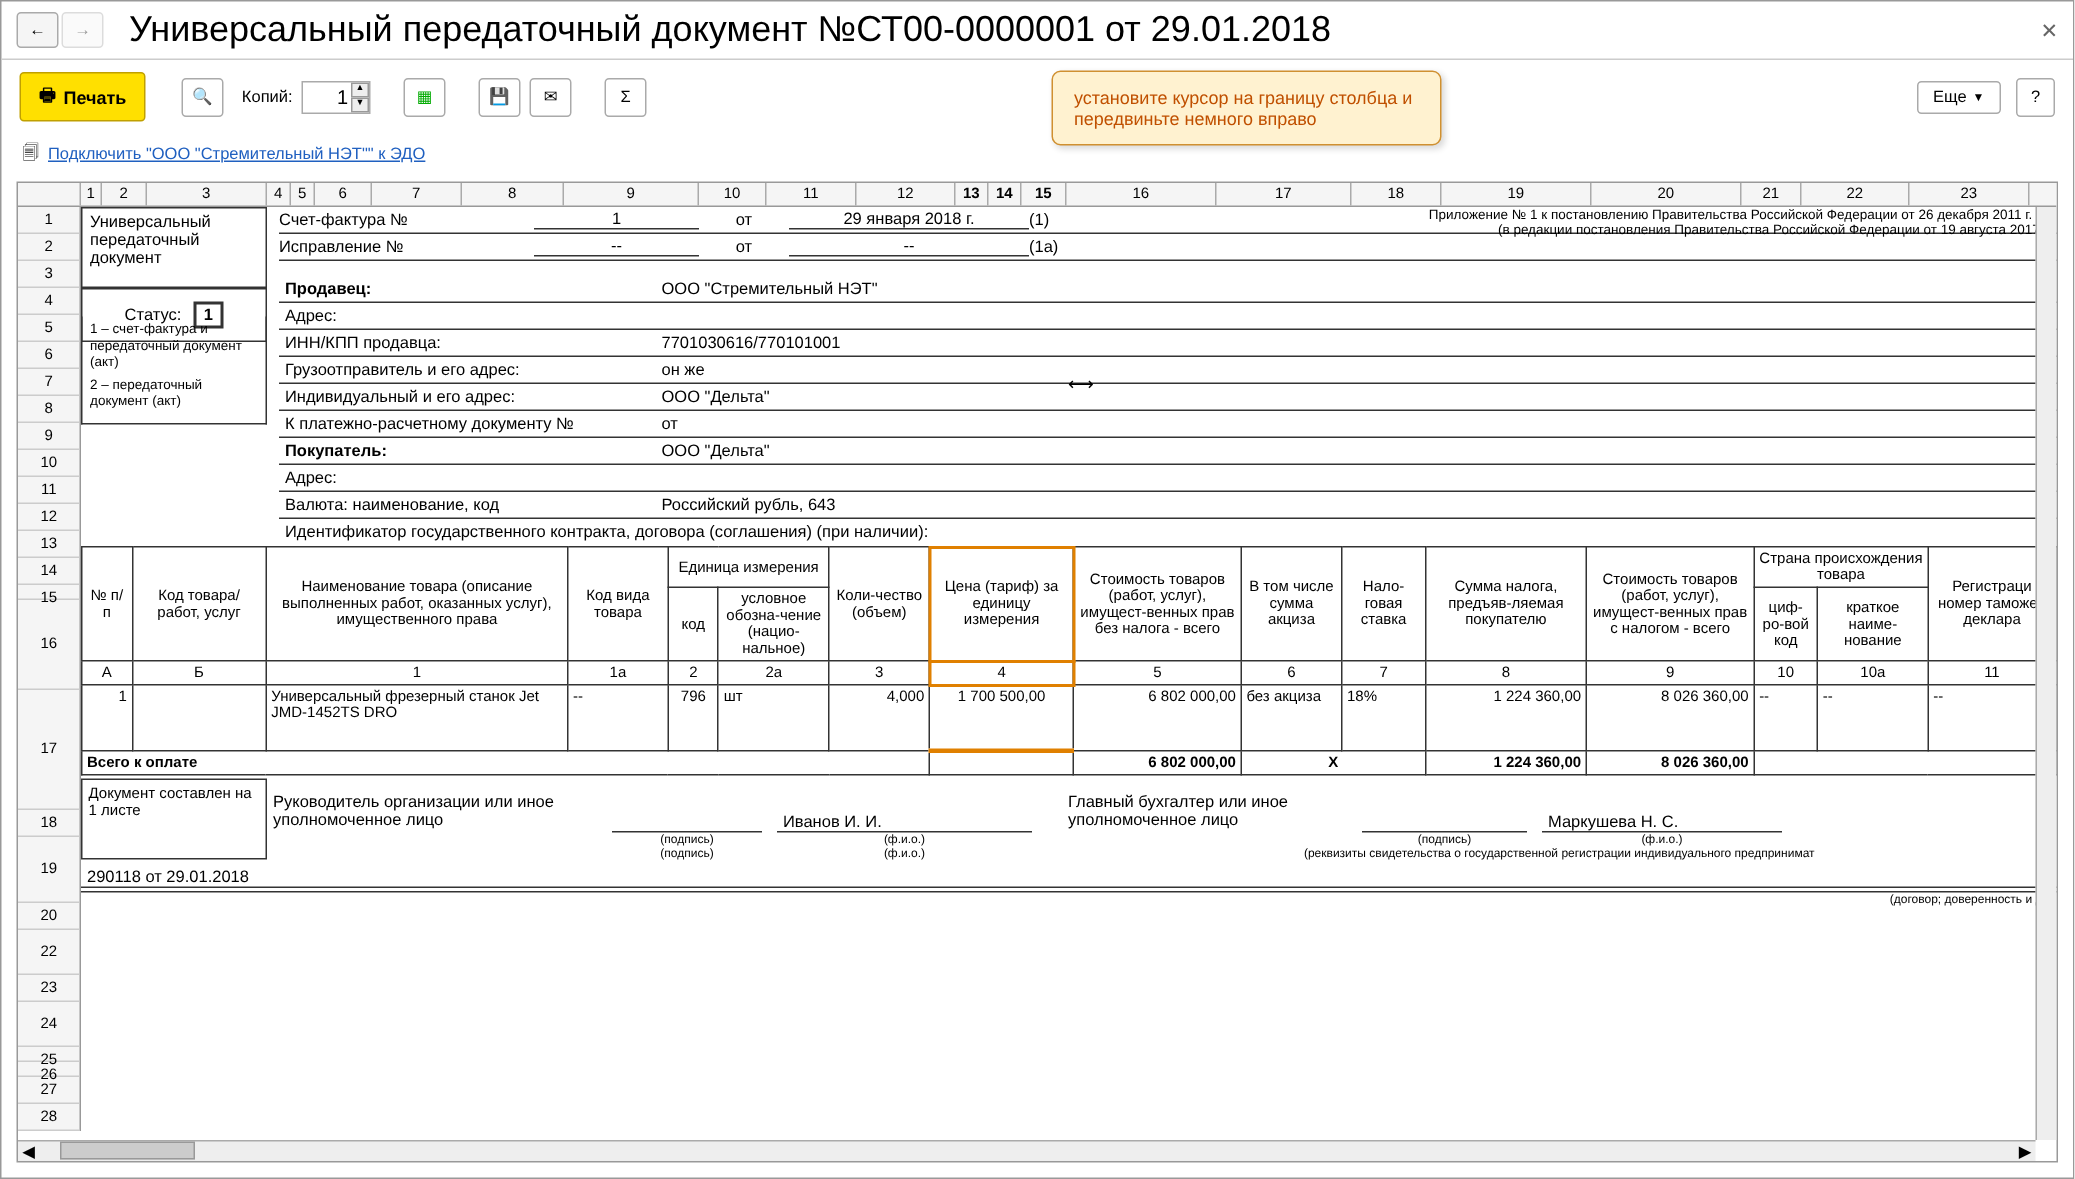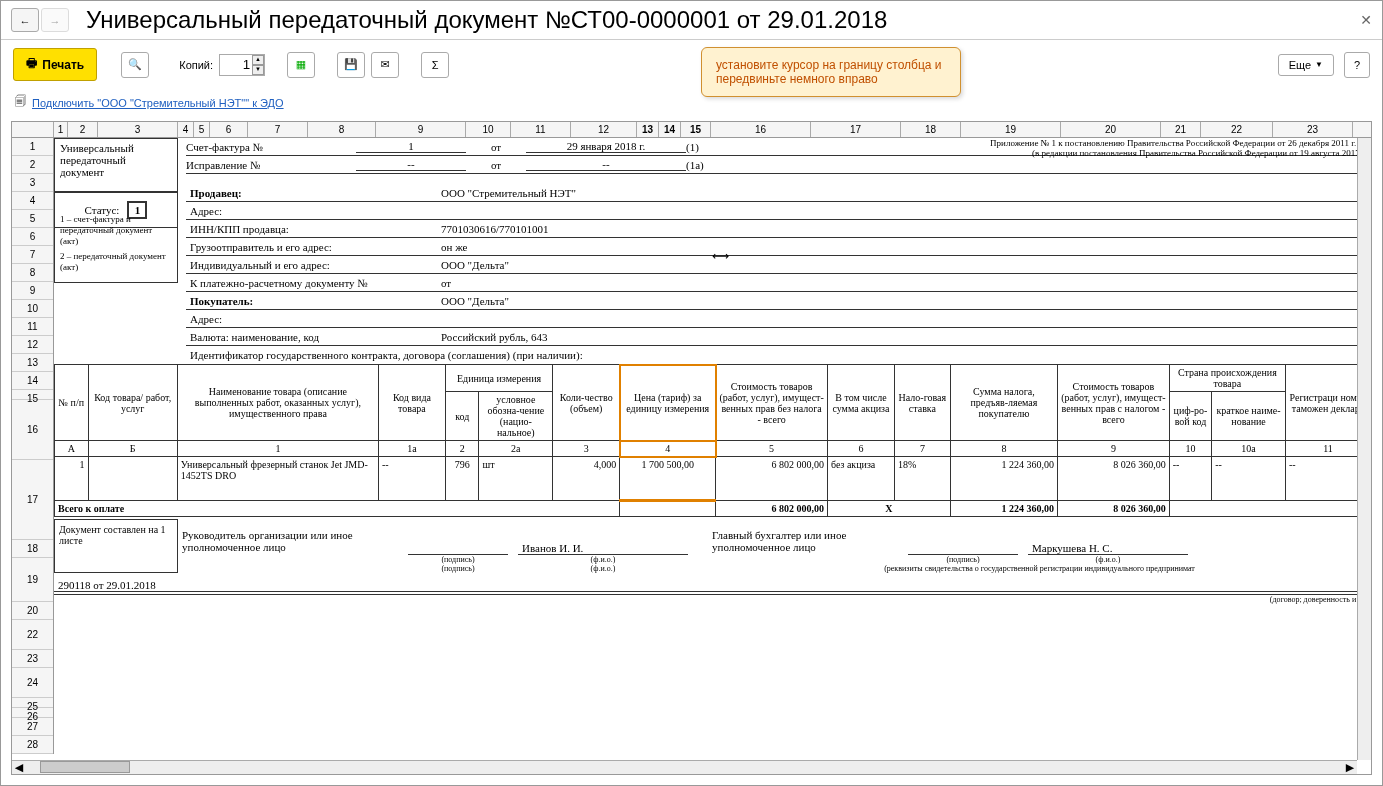--- a/index.html
+++ b/index.html
@@ -5,39 +5,39 @@
 * { box-sizing: border-box; margin: 0; padding: 0; }
 body { font-family: Arial, sans-serif; font-size: 11px; background: #fff; color: #000; position: relative; }
 .window { width: 1383px; height: 786px; border: 1px solid #999; position: relative; overflow: hidden; }
 .titlebar { display: flex; align-items: center; padding: 5px 10px; border-bottom: 1px solid #ccc; }
 .nav-btn { width: 28px; height: 24px; border: 1px solid #aaa; background: #f5f5f5; border-radius: 3px; margin-right: 2px; display: flex; align-items: center; justify-content: center; cursor: pointer; }
 .title { font-size: 24px; margin-left: 15px; flex: 1; }
 .close-btn { cursor: pointer; font-size: 14px; color: #666; }
 .toolbar { display: flex; align-items: center; padding: 8px 12px; gap: 6px; }
 .print-btn { background: #ffe000; border: 1px solid #c0a000; border-radius: 3px; padding: 5px 12px; font-weight: bold; font-size: 12px; display: flex; align-items: center; gap: 5px; cursor: pointer; }
 .tool-btn { width: 28px; height: 26px; border: 1px solid #aaa; background: #fff; border-radius: 3px; display: flex; align-items: center; justify-content: center; cursor: pointer; }
-.copies-label { margin-left: 24px; }
+.copies-label { margin-left: 6px; }
 .copies-input { width: 46px; height: 22px; border: 1px solid #aaa; text-align: right; padding-right: 14px; position: relative; }
 .copies-wrap { position: relative; display: inline-block; }
 .spinner { position: absolute; right: 1px; top: 1px; width: 12px; height: 20px; display: flex; flex-direction: column; }
 .spinner div { flex: 1; border: 1px solid #999; font-size: 6px; text-align: center; cursor: pointer; background: #eee; }
 .more-btn { margin-left: auto; border: 1px solid #aaa; padding: 4px 10px; border-radius: 3px; cursor: pointer; display: flex; align-items: center; gap: 4px; }
 .help-btn { width: 26px; height: 26px; border: 1px solid #aaa; border-radius: 3px; display: flex; align-items: center; justify-content: center; cursor: pointer; margin-left: 4px; }
 .edo-link { padding: 4px 14px; display: flex; align-items: center; gap: 6px; }
 .edo-link a { color: #2060c0; text-decoration: underline; }
 .sheet-area { position: absolute; top: 120px; left: 10px; right: 10px; bottom: 10px; border: 1px solid #999; overflow: auto; background: #fff; }
 .ruler { display: flex; height: 16px; border-bottom: 1px solid #999; background: #f5f5f5; font-size: 10px; position: sticky; top: 0; z-index: 5; }
 .ruler div { border-right: 1px solid #aaa; text-align: center; line-height: 16px; }
 .content { display: flex; }
 .rownums { width: 42px; background: #f5f5f5; border-right: 1px solid #999; }
 .rownums div { height: 18px; border-bottom: 1px solid #ccc; text-align: center; font-size: 10px; line-height: 18px; }
 .rownums .tall { height: 80px; line-height: 80px; }
 .rownums .tall2 { height: 60px; line-height: 60px; }
 .rownums .short { height: 10px; }
-.doc { flex: 1; position: relative; min-width: 1310px; font-family: Liberation Serif, serif; }
+.doc { flex: 1; position: relative; min-width: 1310px; }
 .header-block { position: relative; padding-left: 2px; }
 .univ-box { position: absolute; left: 0; top: 0; width: 124px; border: 1px solid #333; padding: 3px 5px; font-size: 11px; }
 .status-box { border: 2px solid #333; width: 20px; height: 18px; display: inline-flex; align-items: center; justify-content: center; font-weight: bold; }
 .legend { font-size: 9px; line-height: 11px; }
 .fields { margin-left: 130px; }
 .field-row { display: flex; height: 18px; border-bottom: 1px solid #333; align-items: center; }
 .field-label { width: 250px; padding-left: 4px; }
 .field-val { flex: 1; border-left: 1px solid transparent; padding-left: 4px; }
 .top-right-note { position: absolute; right: 4px; top: 0; font-size: 9px; text-align: right; }
 .maintable { border-collapse: collapse; width: 100%; margin-top: 0; }

